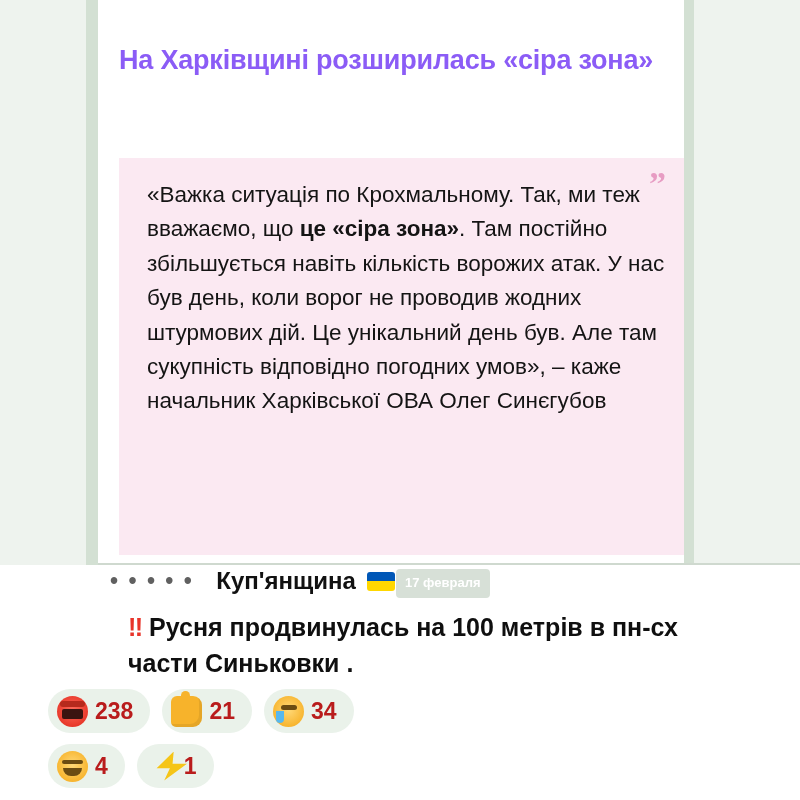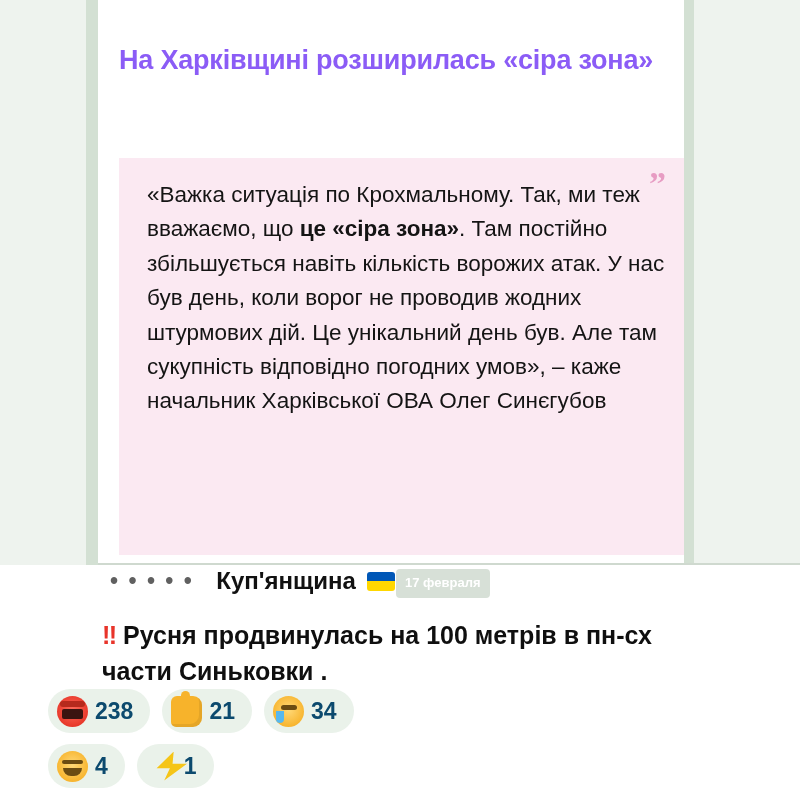--- a/index.html
+++ b/index.html
@@ -137,28 +137,27 @@
     border-radius: 4px;
     background: rgba(190, 205, 190, 0.62);
     color: #ffffff;
     font-size: 13px;
     font-weight: bold;
     line-height: 24px;
     white-space: nowrap;
   }
   .tg-body {
     position: absolute;
-    left: 4px;
+    left: 30px;
     top: 44px;
     width: 600px;
     font-size: 25px;
     line-height: 36px;
     font-weight: bold;
     color: #0f0f0f;
-    margin-top: 8px;
   }
   .warn-icon {
     display: inline-block;
     color: #e8342a;
     font-weight: bold;
     letter-spacing: -2px;
     margin-right: 8px;
     font-size: 25px;
   }
 
@@ -188,21 +187,21 @@
     width: 31px;
     height: 31px;
     border-radius: 50%;
     display: inline-block;
     position: relative;
     flex: none;
   }
   .reaction-count {
     font-size: 23px;
     font-weight: bold;
-    color: #0c4a6e;
+    color: #b91c1c;
     line-height: 31px;
   }
   
   .e-angry { background: radial-gradient(circle at 50% 45%, #ff6b5b 0%, #e8392b 70%, #c52a1f 100%); }
   .e-angry::before {
     content: "";
     position: absolute;
     left: 5px; top: 13px;
     width: 21px; height: 10px;
     background: #3a1410;

